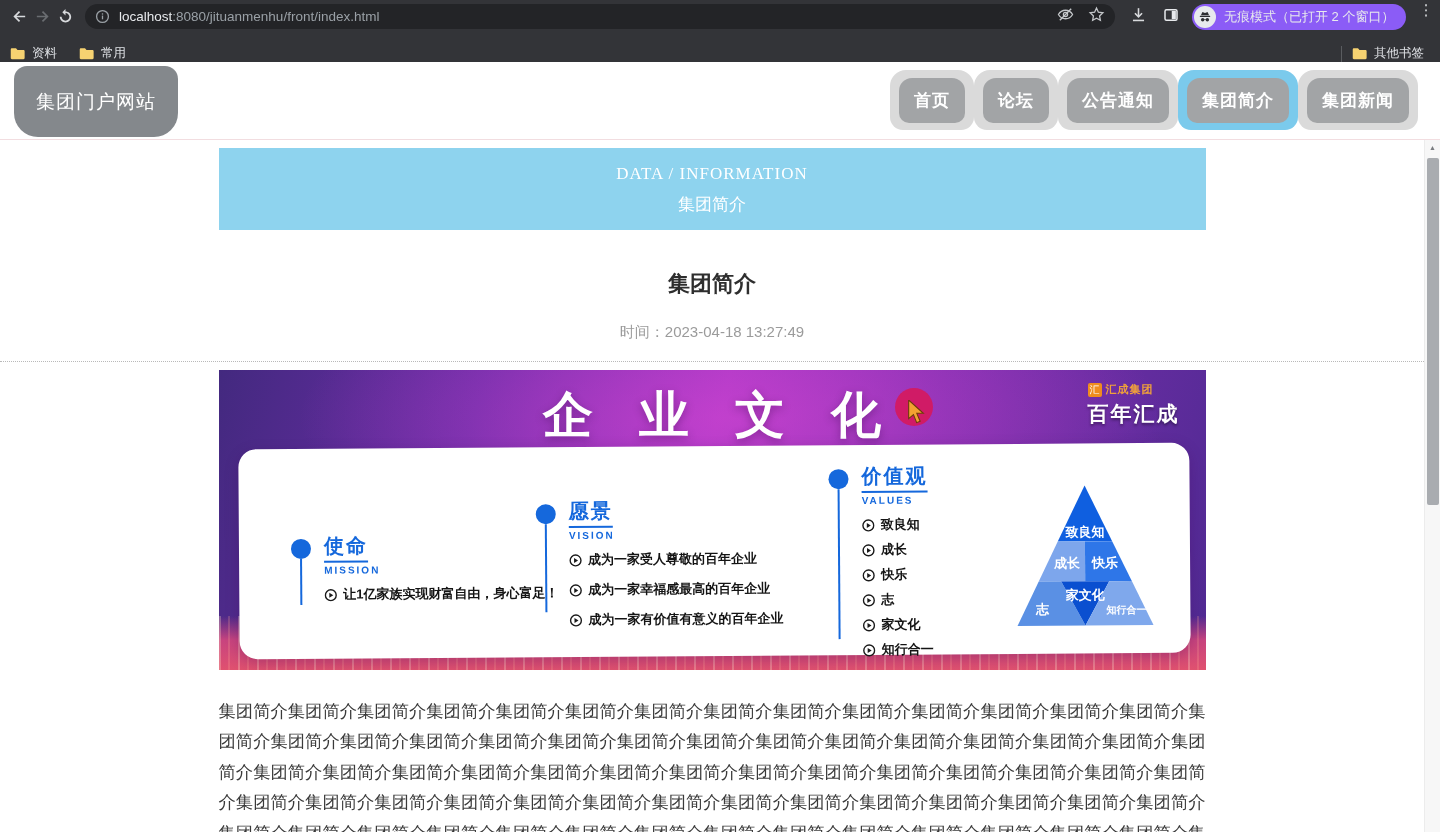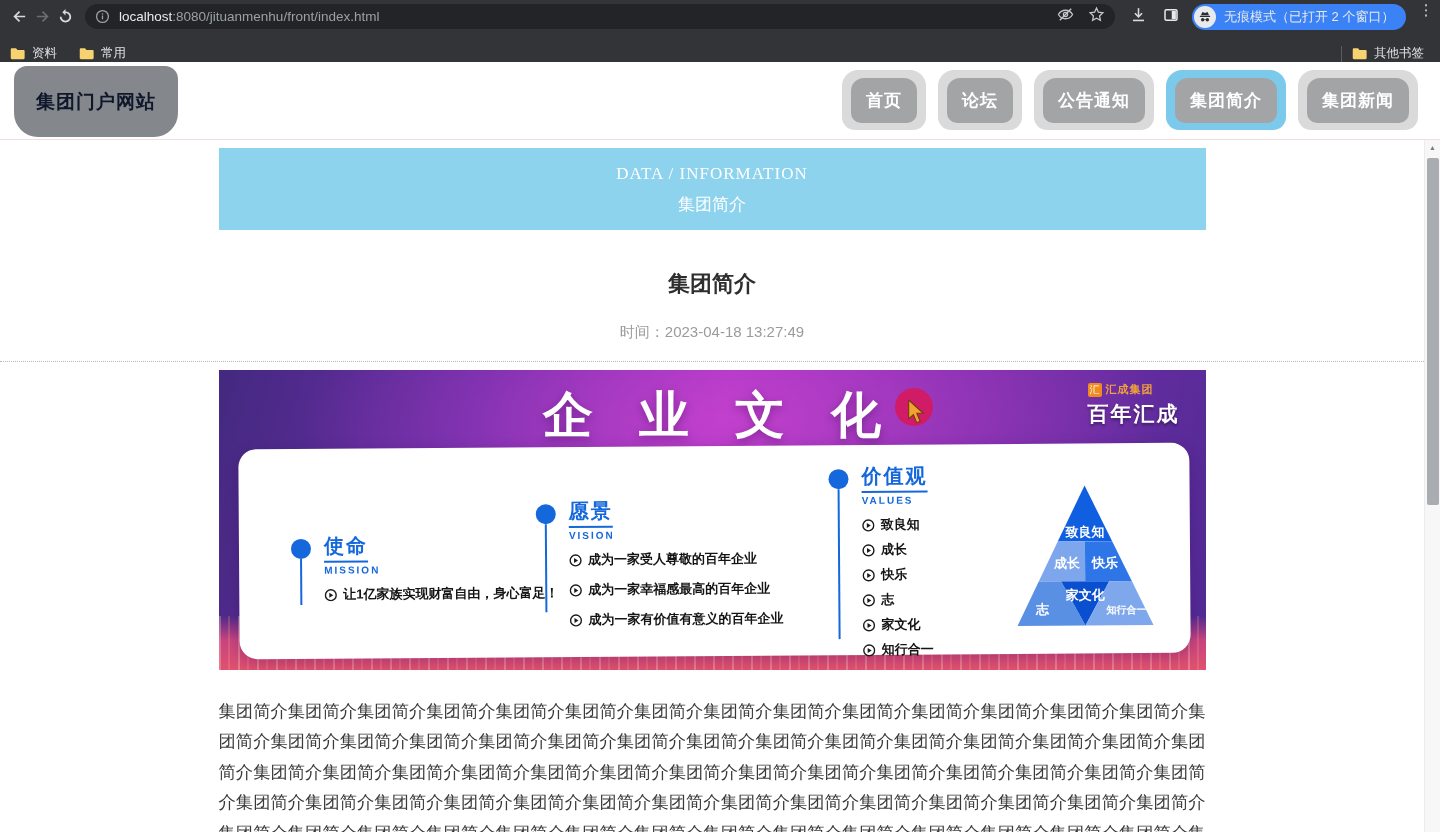--- a/index.html
+++ b/index.html
@@ -12,41 +12,41 @@
   .nav-btn { width:26px; height:26px; display:flex; align-items:center; justify-content:center;
     font-size:17px; color:#d8dadd; margin:0 3px; border-radius:50%; }
   .nav-btn.disabled { color:#6a6d71; }
   .url-pill { flex:0 0 auto; width:1030px; height:25px; background:#232427; border-radius:13px;
     display:flex; align-items:center; padding:0 10px; margin-left:8px; }
   .url-info { display:flex; align-items:center; margin-right:9px; }
   .url-text { font-size:13.5px; color:#9aa0a6; white-space:nowrap; overflow:hidden; flex:1; }
   .url-text .host { color:#e8eaed; }
   .pill-icons { display:flex; align-items:center; gap:14px; margin-left:10px; }
   .tb-icons { display:flex; align-items:center; gap:14px; margin-left:14px; }
-  .incog-chip { display:flex; align-items:center; background:#3b82f6; border-radius:14px;
+  .incog-chip { display:flex; align-items:center; background:#8b5cf6; border-radius:14px;
     height:26px; padding:2px 12px 2px 2px; margin-left:12px; }
   .incog-avatar { width:22px; height:22px; border-radius:50%; background:#e8eaed;
     display:flex; align-items:center; justify-content:center; margin-right:8px; }
   .incog-label { color:#e8eaed; font-size:13px; white-space:nowrap; }
   .kebab { color:#d8dadd; font-size:15px; letter-spacing:0; margin-left:12px; line-height:1; }
 
   .bookmarks-bar { height:29px; display:flex; align-items:flex-end; padding:0 10px; }
   .bm-item { display:flex; align-items:center; gap:7px; margin-right:22px; font-size:12.5px; color:#dfe1e5; }
   .bm-right { margin-left:auto; display:flex; align-items:center; gap:10px; }
   .bm-sep { width:1px; height:16px; background:#5a5c60; }
 
   
   .page { position:absolute; top:62px; left:0; width:1440px; height:770px; background:#fff; }
 
   .site-header { position:relative; height:78px; width:1440px; display:flex;
     justify-content:space-between; align-items:flex-start; border-bottom:1px solid #f2dde0; }
   .logo { margin:4px 0 0 14px; width:164px; height:71px; background:#84888c;
     border-radius:13px 13px 24px 24px; display:flex; align-items:center; justify-content:center;
-    color:#0f172a; font-size:19px; font-weight:bold; letter-spacing:1px; }
-  .nav { display:flex; gap:12px; margin:8px 22px 0 0; }
+    color:#ffffff; font-size:19px; font-weight:normal; letter-spacing:1px; }
+  .nav { display:flex; margin:8px 22px 0 0; }
   .tab { background:#dadada; border-radius:16px 16px 13px 13px; padding:8px 9px 7px; }
   .tab.active { background:#7bcaec; }
   .tab-inner { background:#a2a4a6; border-radius:13px 13px 10px 10px; padding:11px 15px;
     color:#fff; font-size:17px; font-weight:bold; letter-spacing:1px; white-space:nowrap; }
 
   .content { position:relative; width:1424px; }
   .container { width:987px; margin:0 auto; }
 
   .info-banner { margin-top:8px; height:82px; background:#8ed3ee; text-align:center;
     color:#fff; font-family:"Liberation Serif", serif; }

